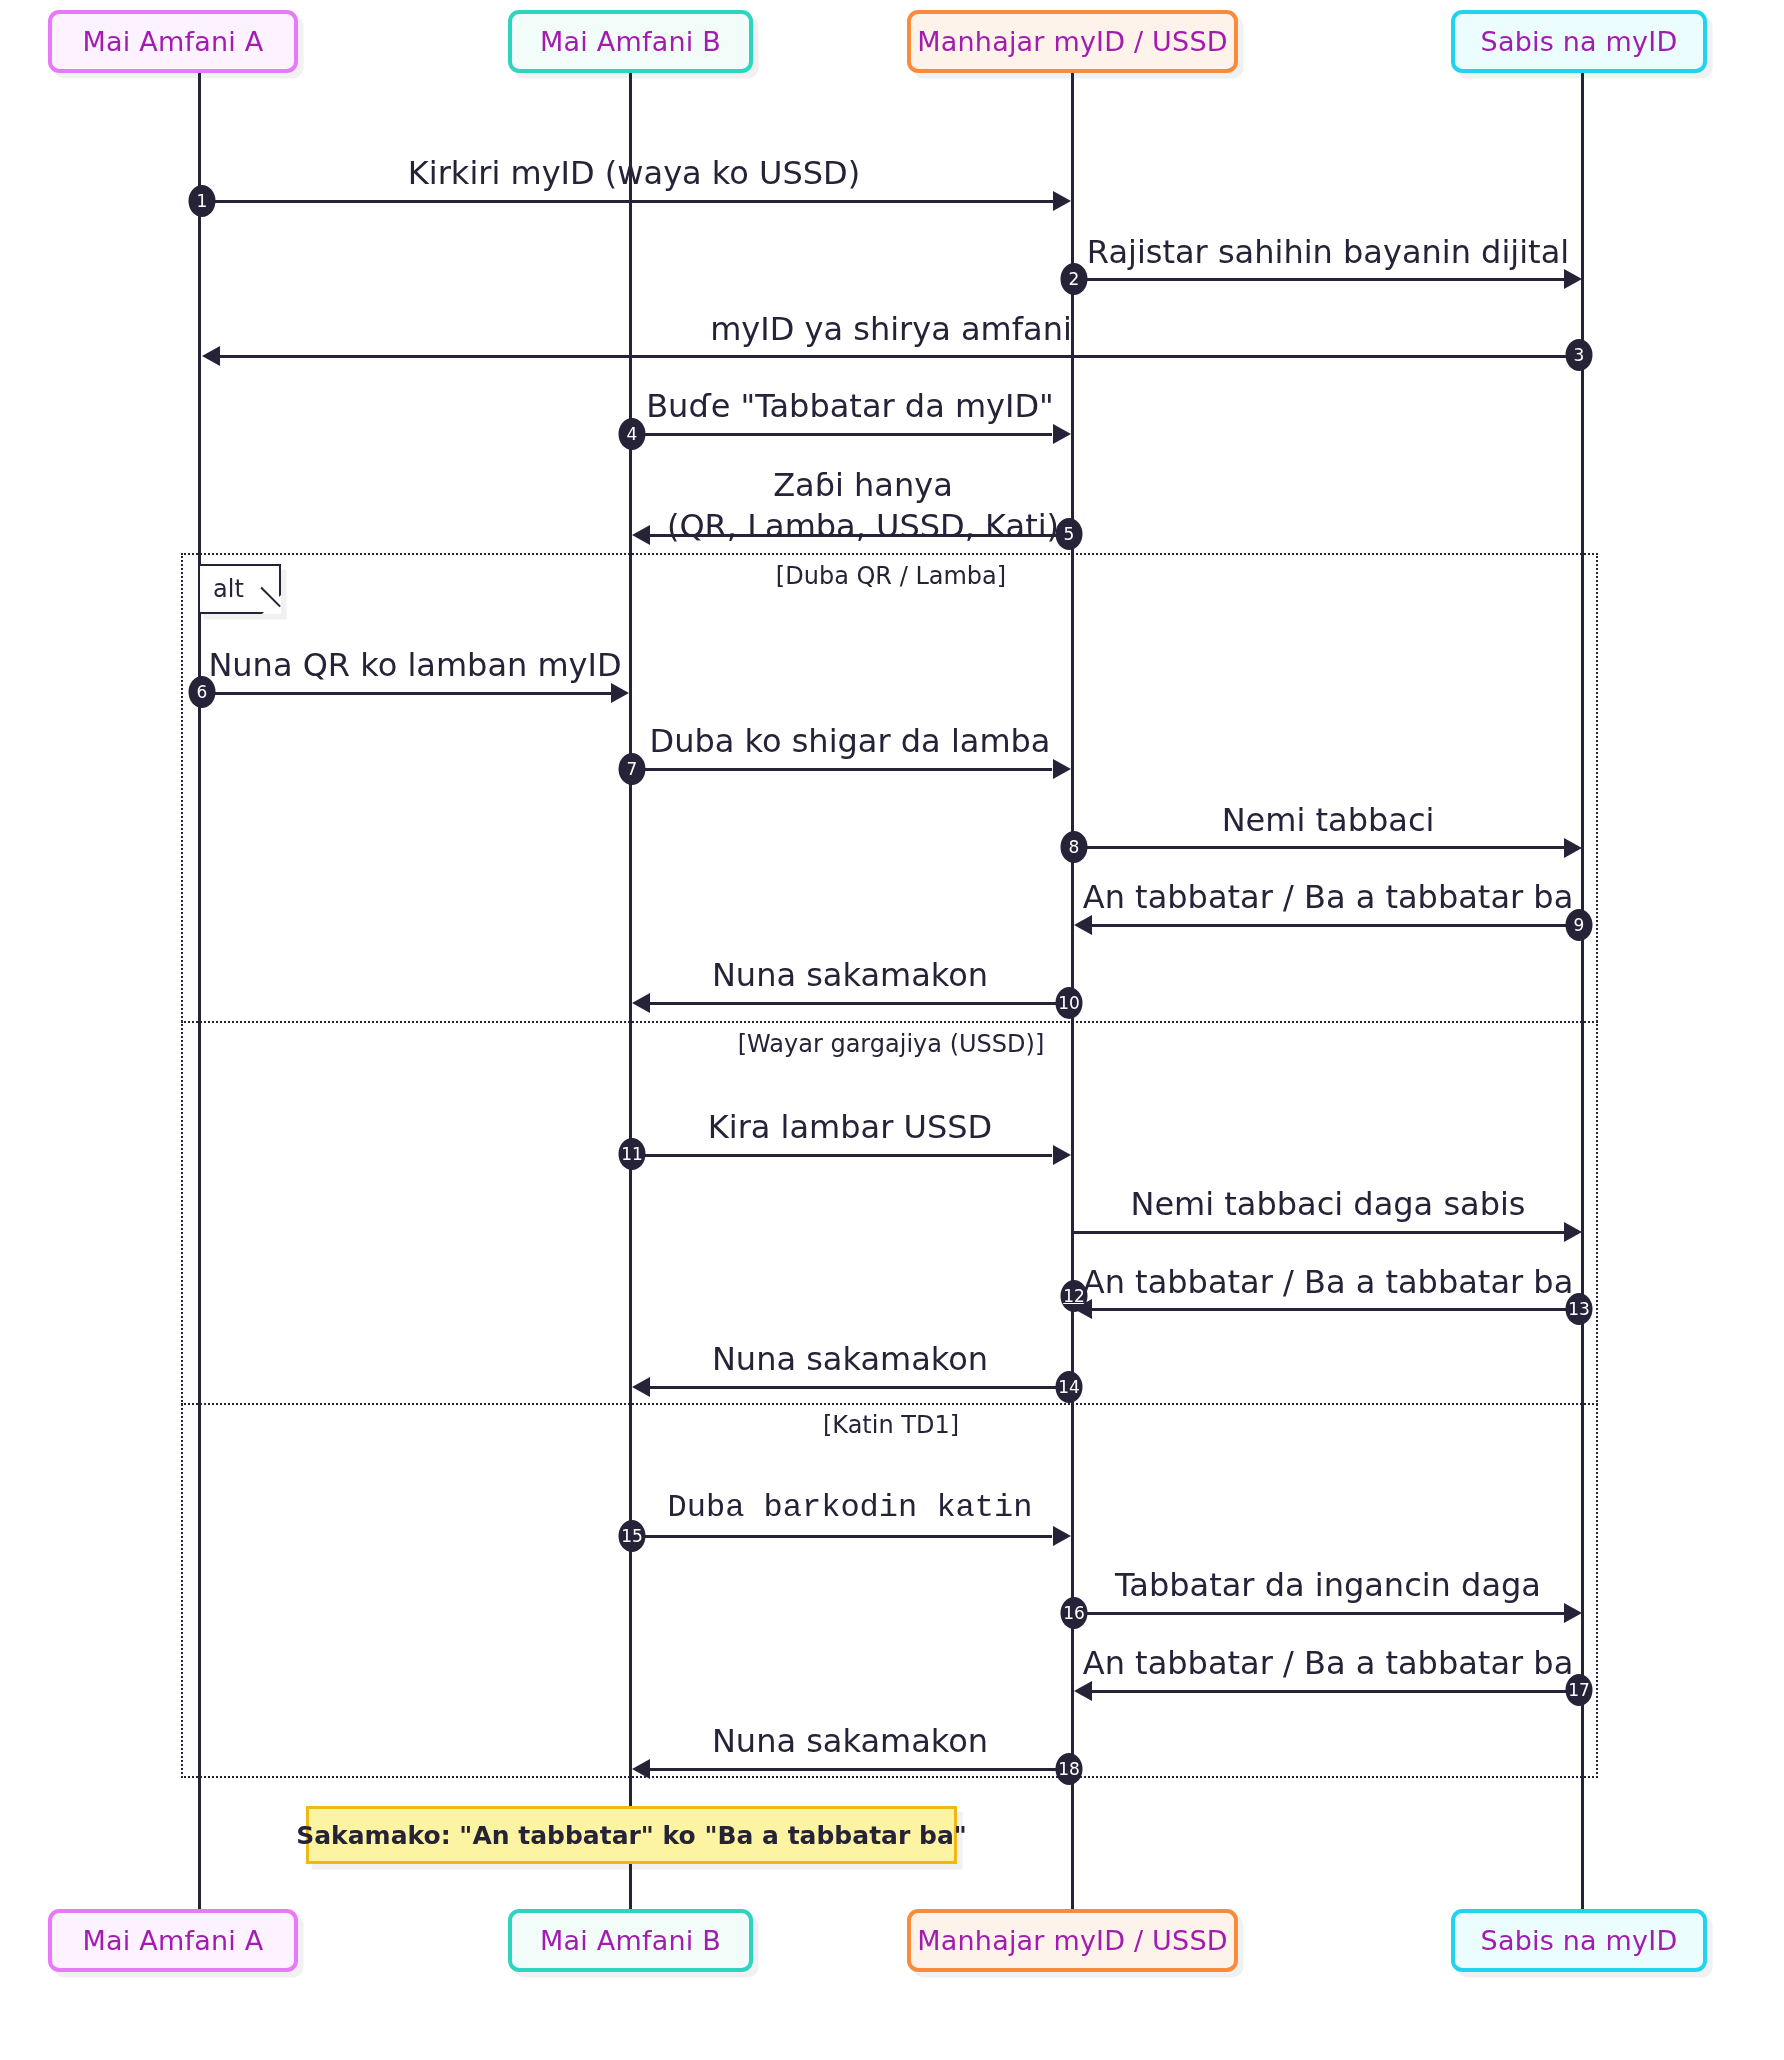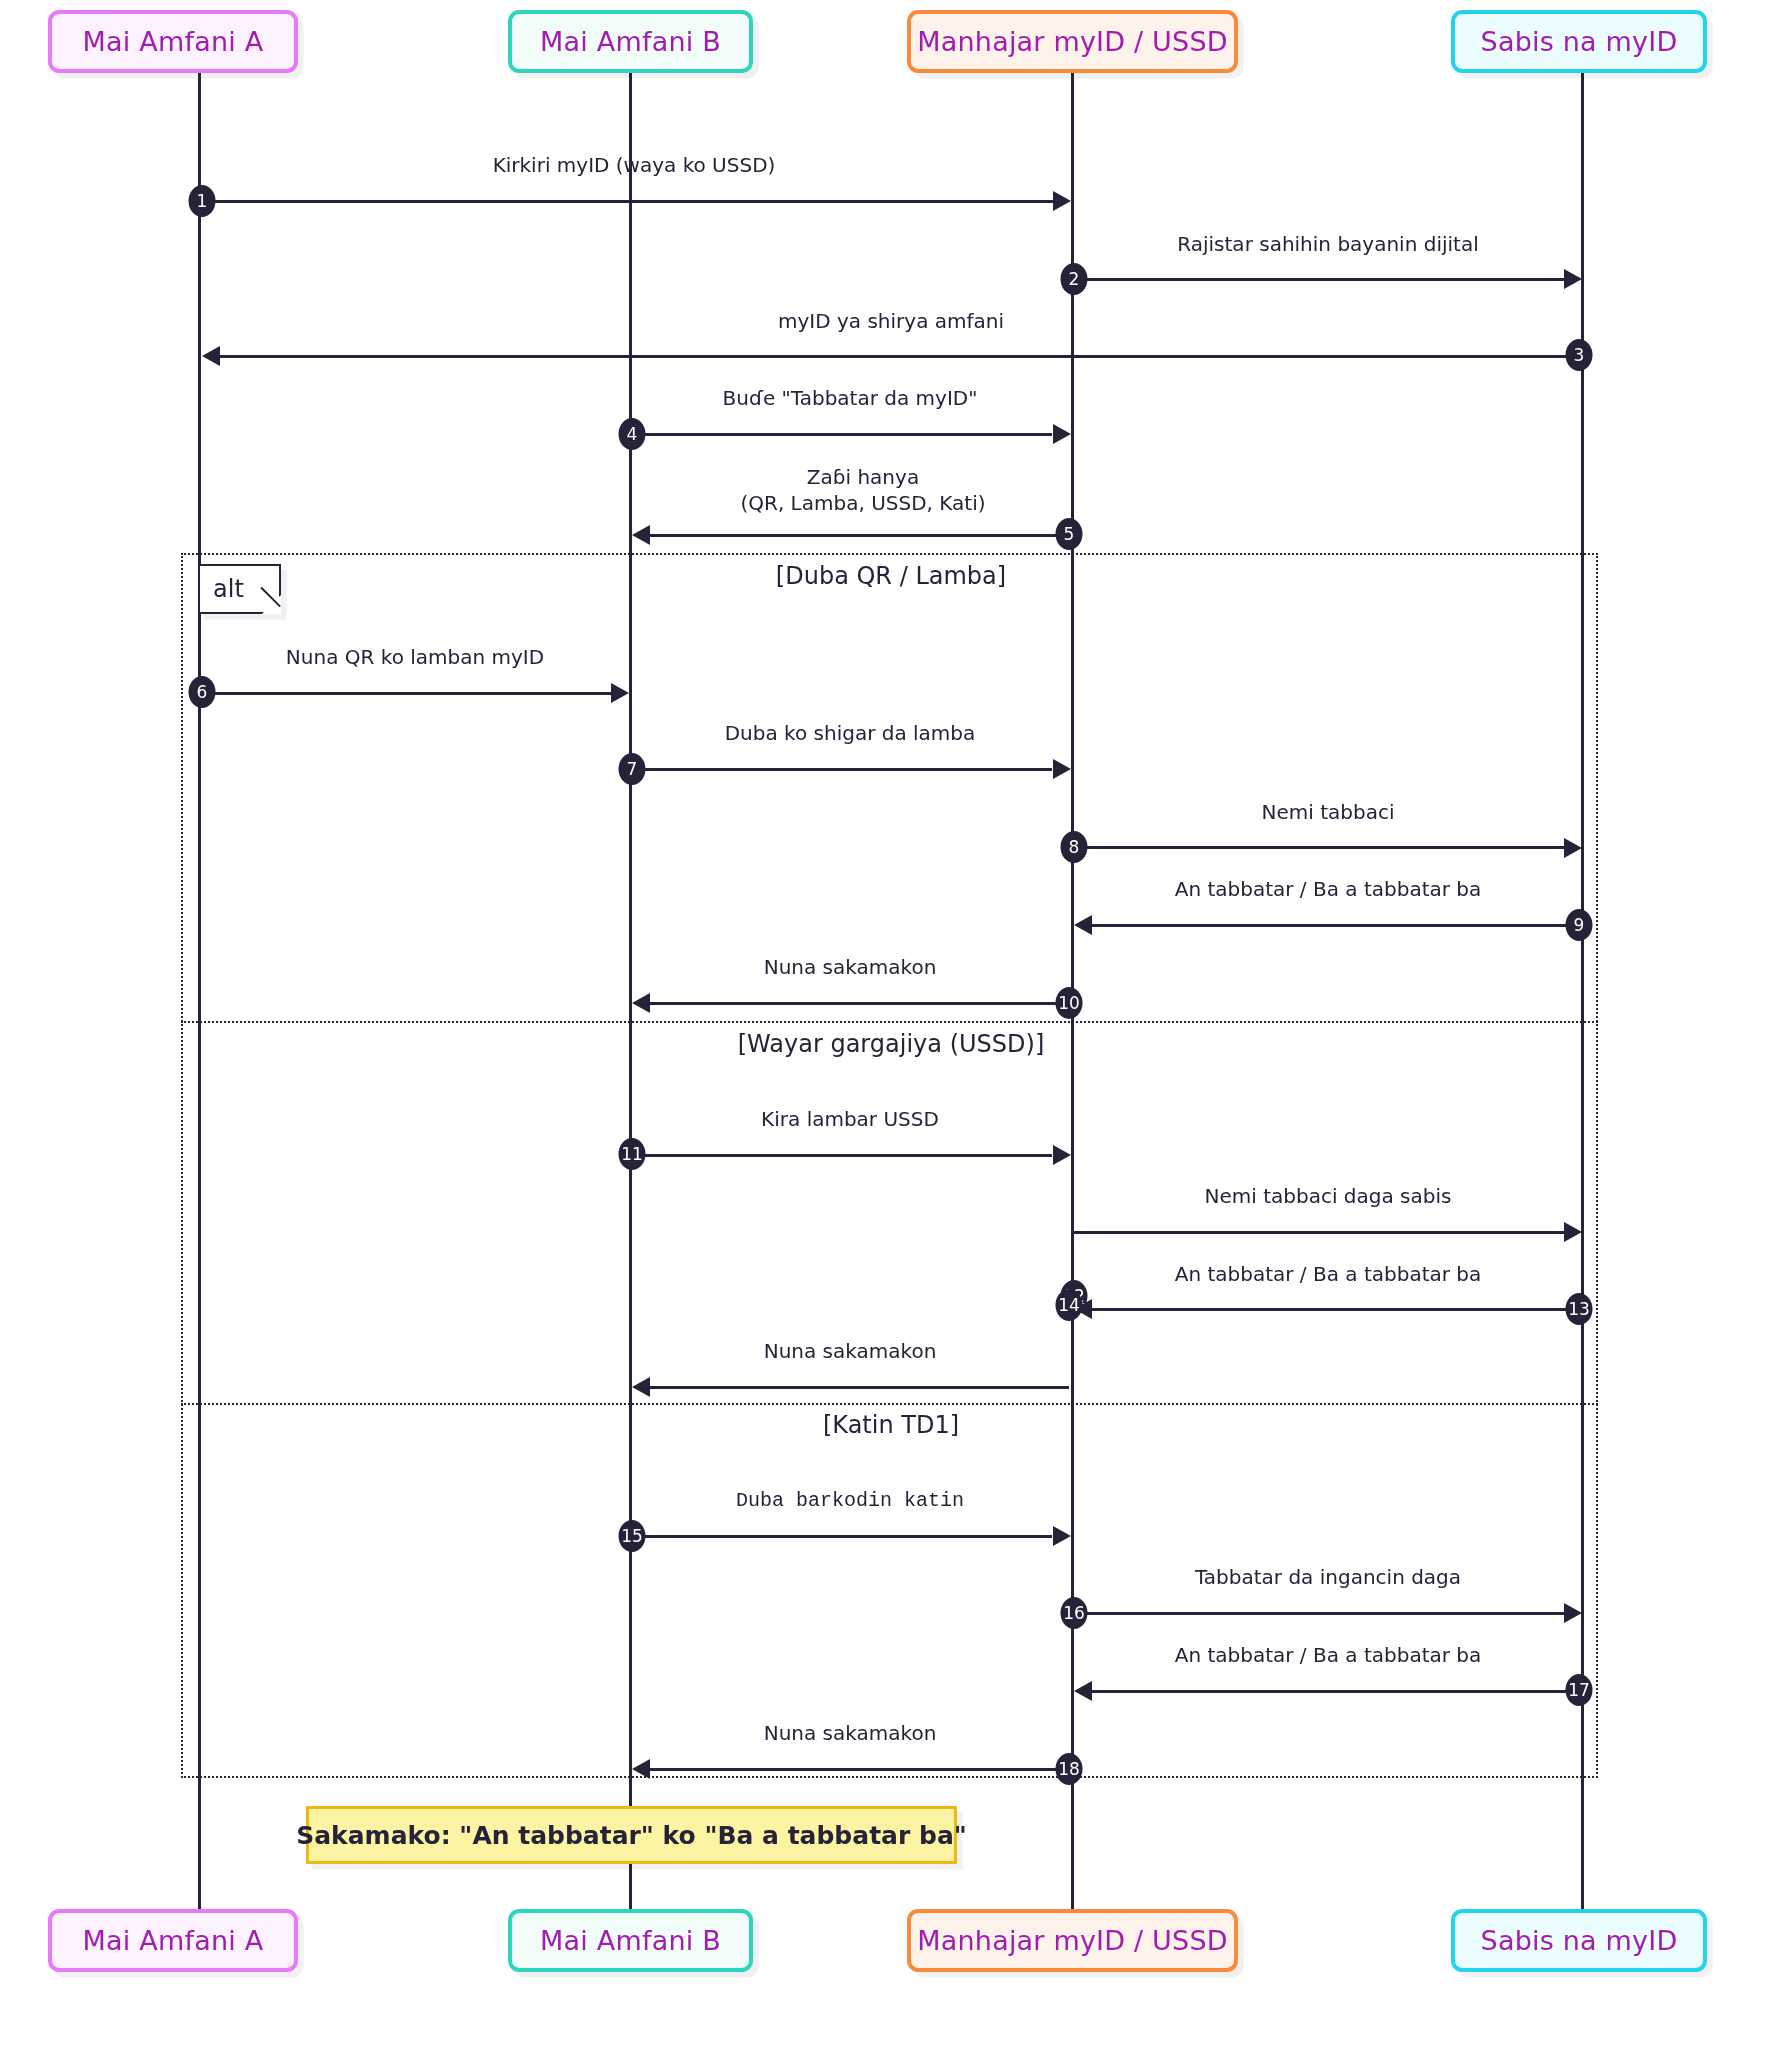--- a/index.html
+++ b/index.html
@@ -56,21 +56,21 @@
     border-bottom: 10.5px solid transparent;
   }
   .arrow-head.right {
     border-left: 18px solid #262338;
   }
   .arrow-head.left {
     border-right: 18px solid #262338;
   }
   .msg-label {
     position: absolute;
-    font-size: 20px;
+    font-size: 32px;
     line-height: 1.28;
     color: #262338;
     text-align: center;
     white-space: pre;
     transform: translateX(-50%);
   }
   
   .seq-num {
     position: absolute;
     width: 27px;
@@ -251,21 +251,21 @@
   <div class="seq-num" style="left:1074px; top:1296px;text-decoration:underline;">12</div>
 
   <div class="msg-label" style="left:1328px; top:1262px;">An tabbatar / Ba a tabbatar ba</div>
   <div class="msg-line" style="left:1091px; top:1308px; width:489px;"></div>
   <div class="arrow-head left" style="left:1074px; top:1299px;"></div>
   <div class="seq-num" style="left:1579px; top:1309px;">13</div>
 
   <div class="msg-label" style="left:850px; top:1339px;">Nuna sakamakon</div>
   <div class="msg-line" style="left:650px; top:1386px; width:419px;"></div>
   <div class="arrow-head left" style="left:632px; top:1377px;"></div>
-  <div class="seq-num" style="left:1069px; top:1305px;">14</div>
+  <div class="seq-num" style="left:1069px; top:1387px;">14</div>
 
   <div class="msg-label" style="left:850px; top:1488px;font-family:Liberation Mono, monospace;">Duba barkodin katin</div>
   <div class="msg-line" style="left:630px; top:1535px; width:422px;"></div>
   <div class="arrow-head right" style="left:1053px; top:1526px;"></div>
   <div class="seq-num" style="left:632px; top:1536px;">15</div>
 
   <div class="msg-label" style="left:1328px; top:1565px;">Tabbatar da ingancin daga</div>
   <div class="msg-line" style="left:1072px; top:1612px; width:492px;"></div>
   <div class="arrow-head right" style="left:1564px; top:1603px;"></div>
   <div class="seq-num" style="left:1074px; top:1613px;">16</div>

